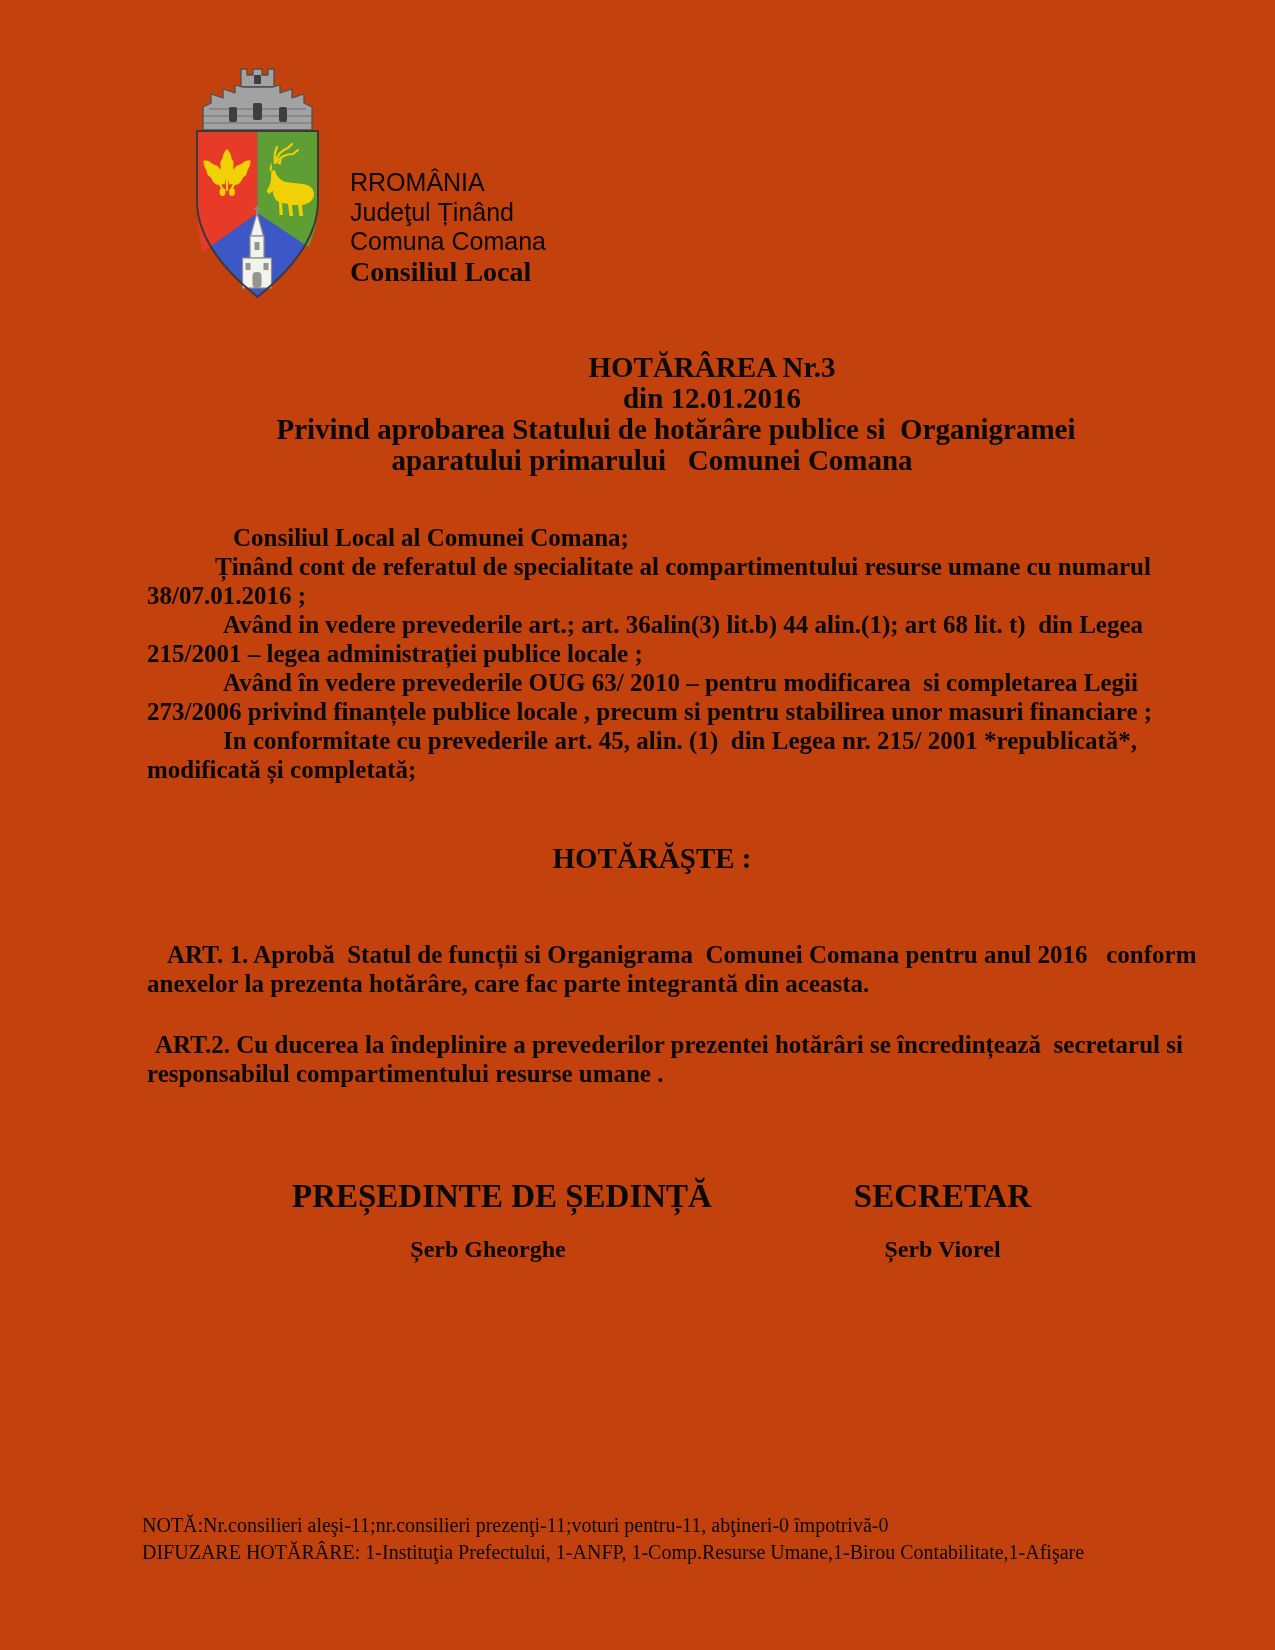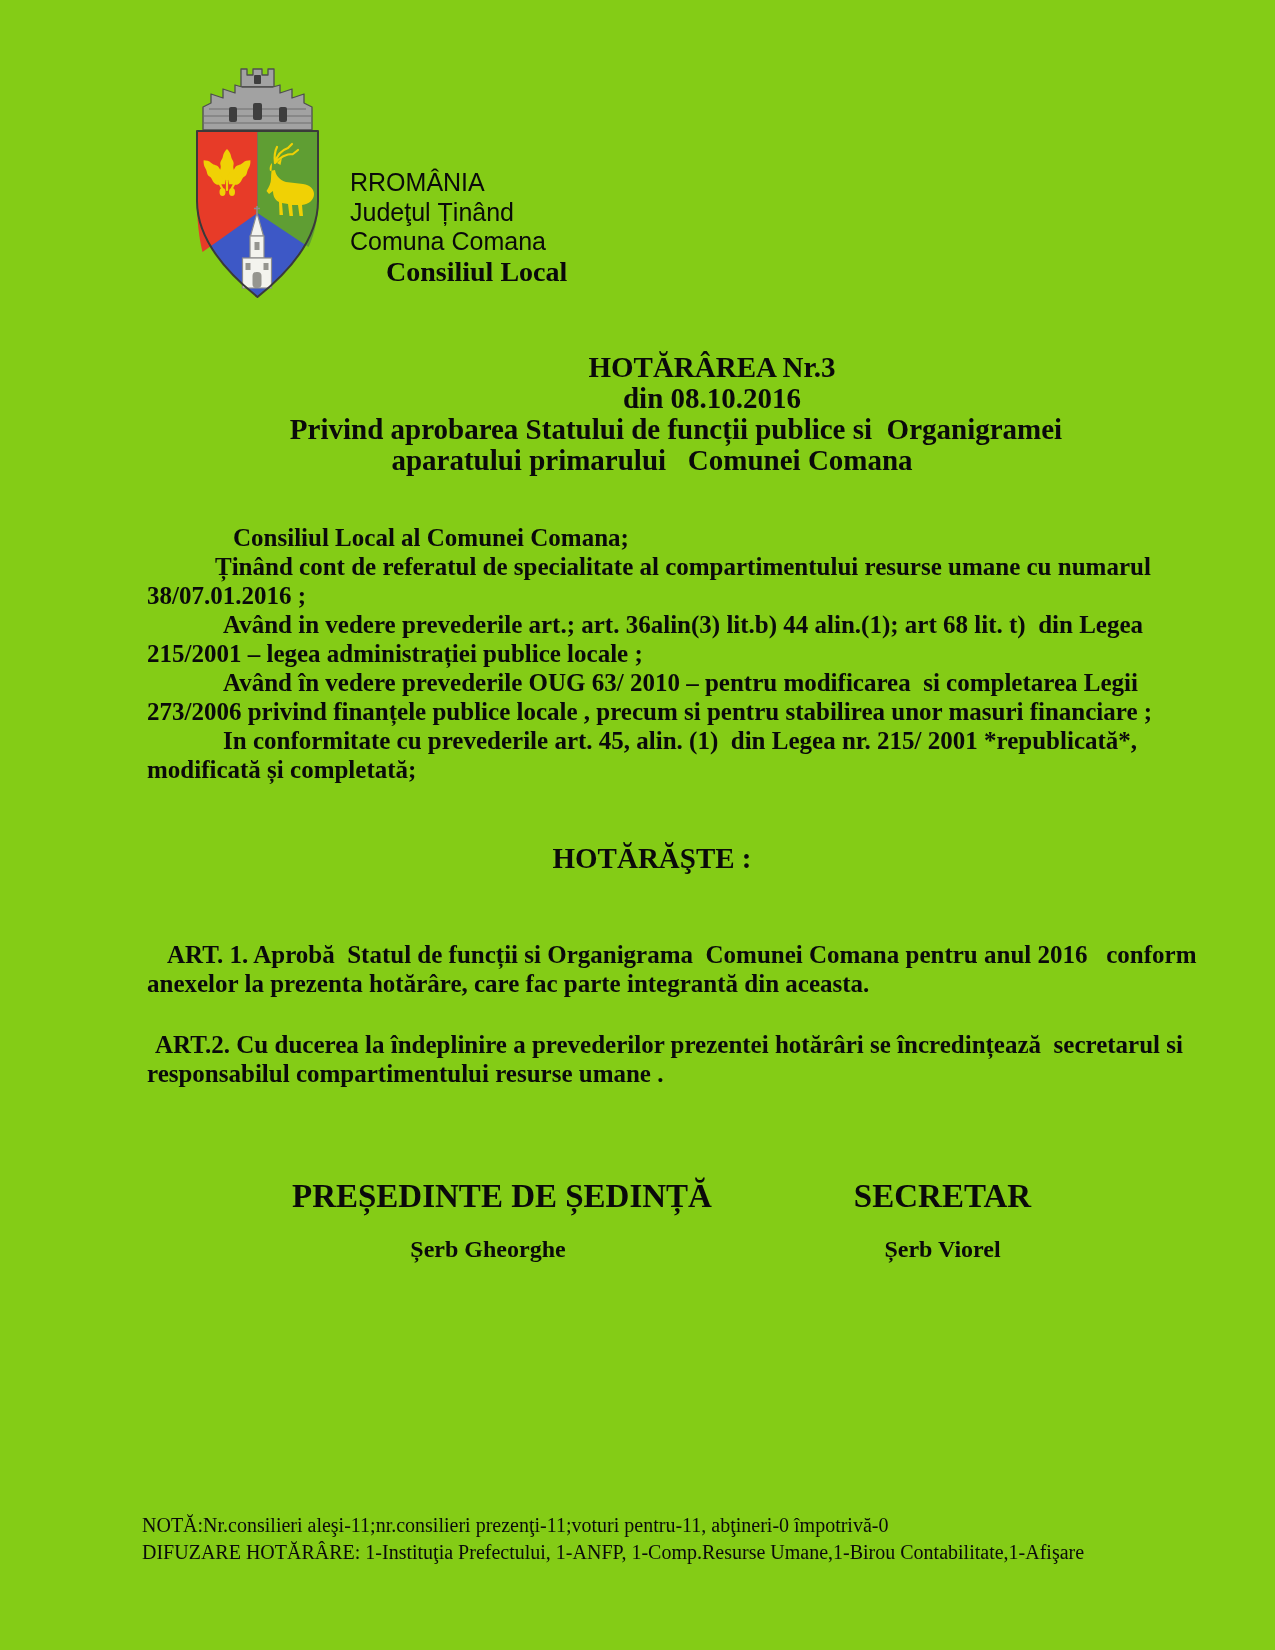--- a/index.html
+++ b/index.html
@@ -1,19 +1,19 @@
 <!DOCTYPE html>
 <html style="--em-red: #e73b28; --em-green: #5f9e33; --em-blue: #3d58c6; --em-gold: #f0d105; --em-crown: #a2a2a2;"><head>
 <meta charset="utf-8">
 <style>
   html,body{margin:0;padding:0;background:#888;}
   .page{
     position:relative;
     width:1275px;height:1650px;
-    background:#84cc16;
+    background:#c2410c;
     margin:0 auto;
     overflow:hidden;
     font-family:"Liberation Serif", serif;
     color:#0a0a0a;
   }
   
   .emblem{position:absolute;left:189px;top:66px;width:137px;height:235px;}
   .em-gray{fill:var(--em-crown,#a2a2a2);stroke:#4f4f4f;stroke-width:1.3;stroke-linejoin:round;}
   .em-dark{fill:#3e3e3e;}
   .em-line{stroke:#6f6f6f;stroke-width:1;fill:none;}
@@ -27,21 +27,21 @@
   .em-gray-line{stroke:#8d8d8d;stroke-width:1.6;fill:none;}
   .em-dark2{fill:#95958f;}
 
   .header-text{position:absolute;left:350px;top:168px;}
   .header-text .h-sans{
     font-family:"Liberation Sans", sans-serif;
     font-size:25px;line-height:29.5px;white-space:pre;
   }
   .header-text .h-serif-bold{
     font-family:"Liberation Serif", serif;
-    font-weight:bold;font-size:28px;line-height:29.5px;white-space:pre;margin-left:36px;
+    font-weight:bold;font-size:28px;line-height:29.5px;white-space:pre;
   }
 
   
   .title-block{
     position:absolute;left:147px;top:352px;width:1010px;
     text-align:center;font-weight:bold;font-size:29px;line-height:31px;
   }
   .title-line{white-space:pre;}
   .title-line.off60{transform:translateX(60px);}
   .title-line.off24{transform:translateX(24px);}
@@ -136,22 +136,22 @@
 
   <div class="header-text">
     <div class="h-sans">RROMÂNIA</div>
     <div class="h-sans">Judeţul Ținând</div>
     <div class="h-sans">Comuna Comana</div>
     <div class="h-serif-bold">Consiliul Local</div>
   </div>
 
   <div class="title-block">
     <div class="title-line off60">HOTĂRÂREA Nr.3</div>
-    <div class="title-line off60">din 08.10.2016</div>
-    <div class="title-line off24">Privind aprobarea Statului de funcții publice si  Organigramei</div>
+    <div class="title-line off60">din 12.01.2016</div>
+    <div class="title-line off24">Privind aprobarea Statului de hotărâre publice si  Organigramei</div>
     <div class="title-line">aparatului primarului   Comunei Comana</div>
   </div>
 
   <div class="preamble">
     <p>
       <span class="line ind86">Consiliul Local al Comunei Comana;</span>
     </p>
     <p>
       <span class="line ind68">Ținând cont de referatul de specialitate al compartimentului resurse umane cu numarul</span>
       <span class="line">38/07.01.2016 ;</span>

